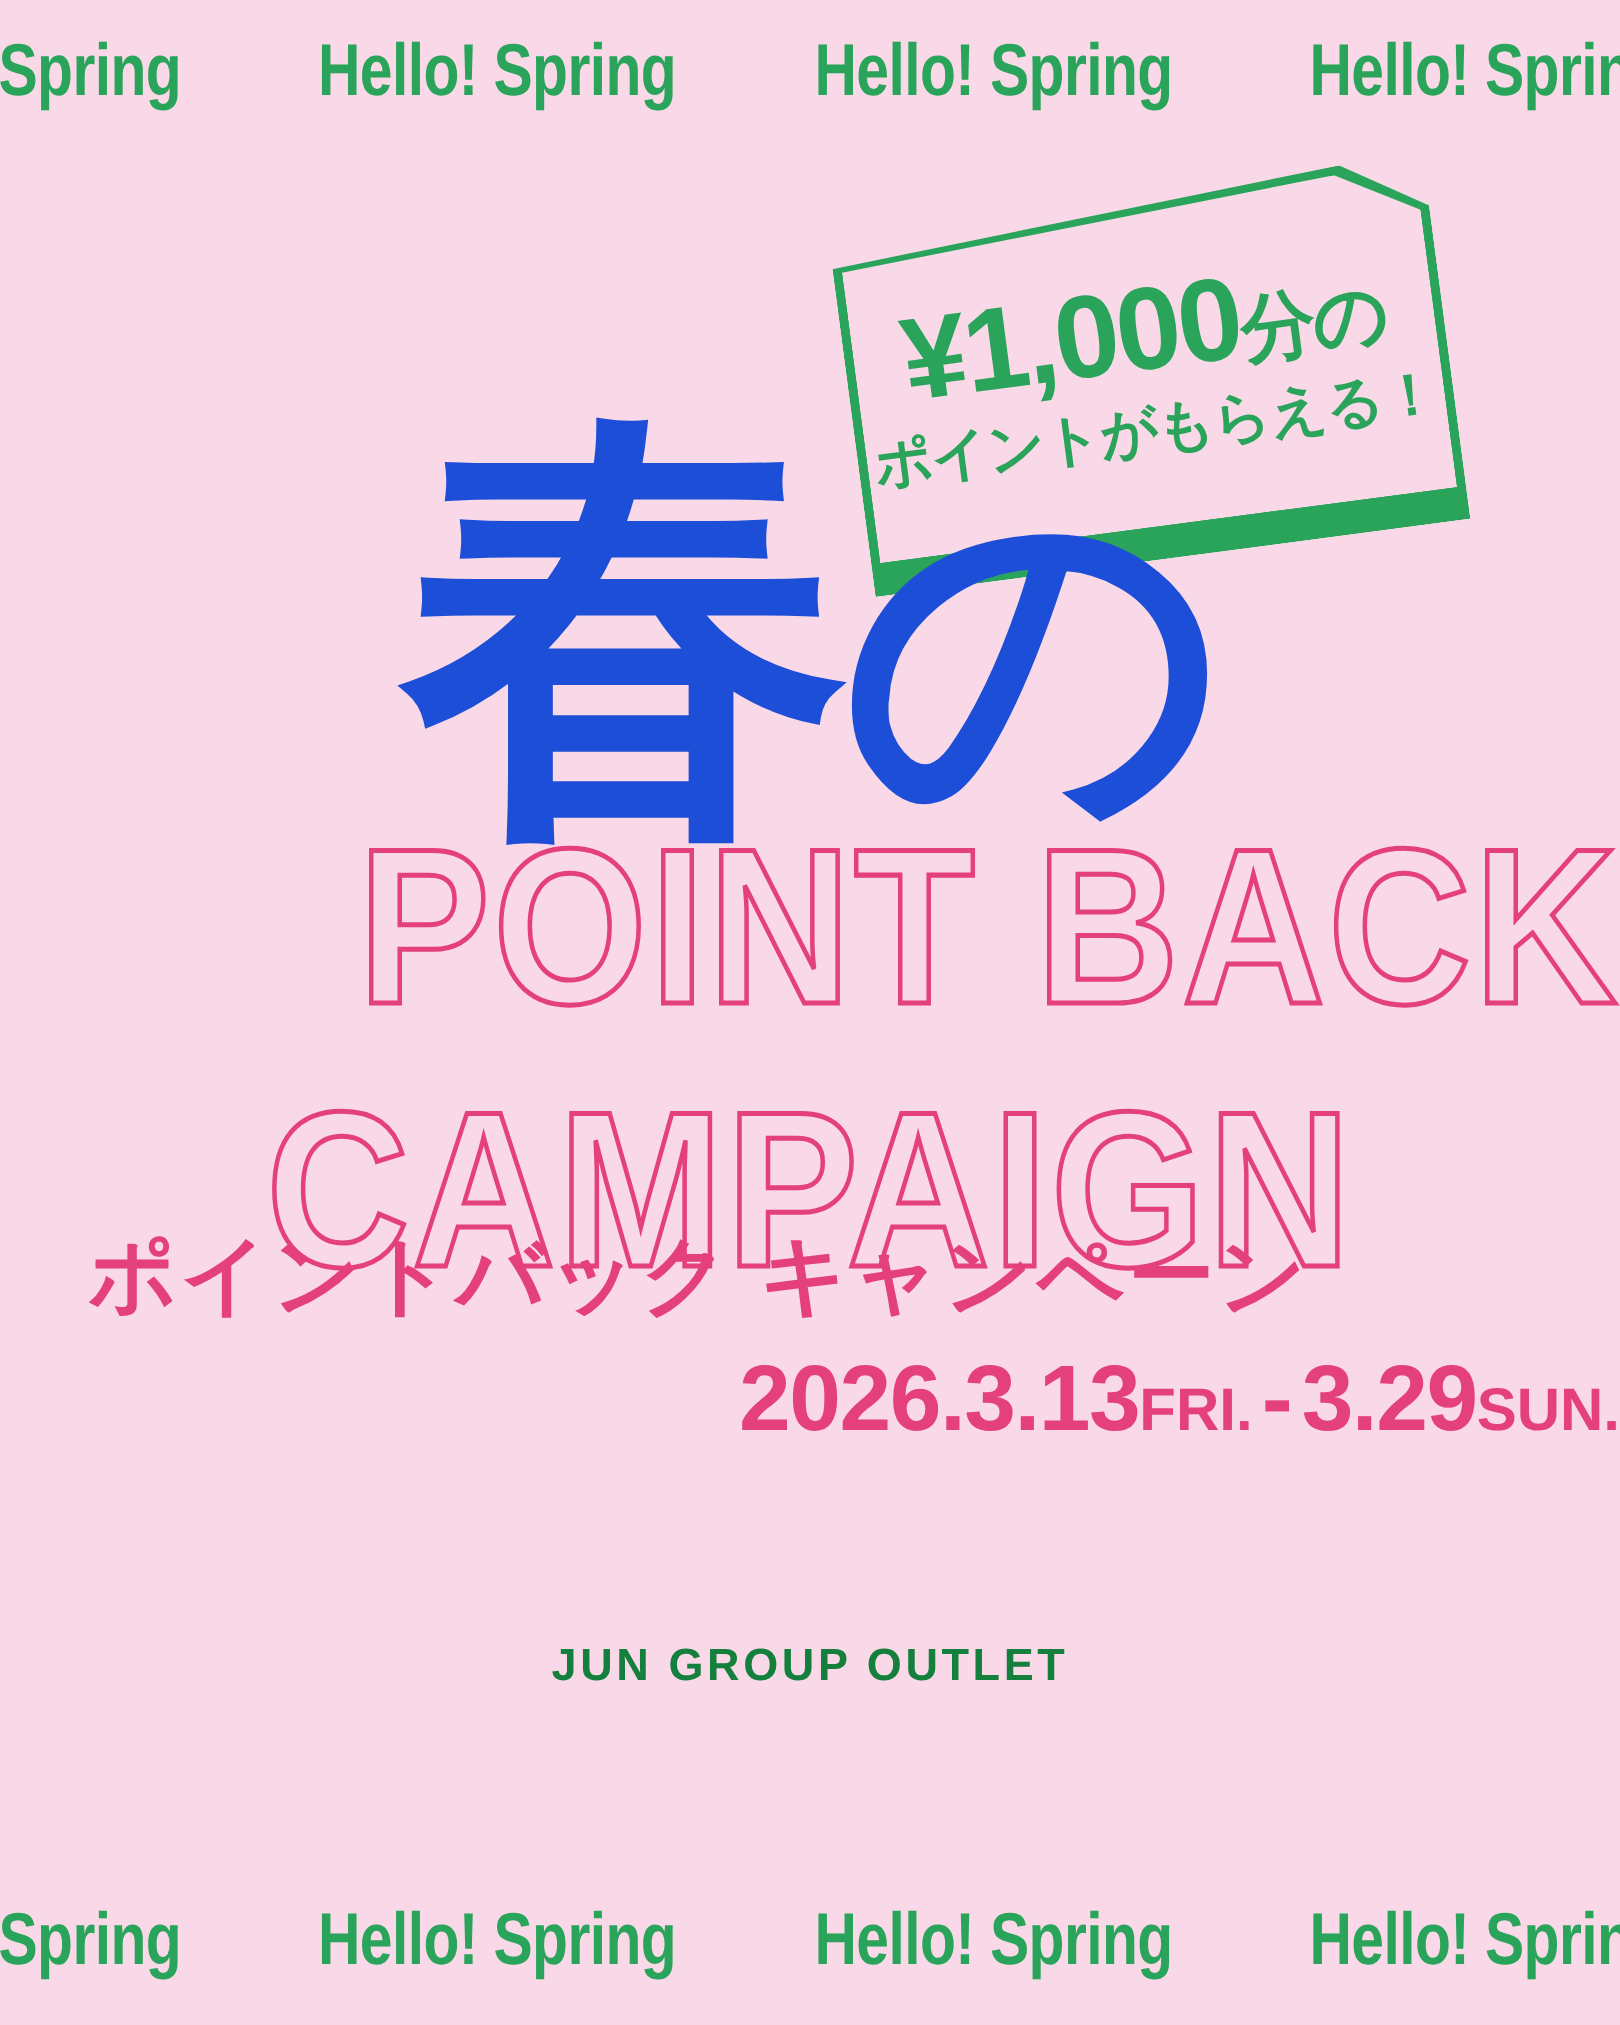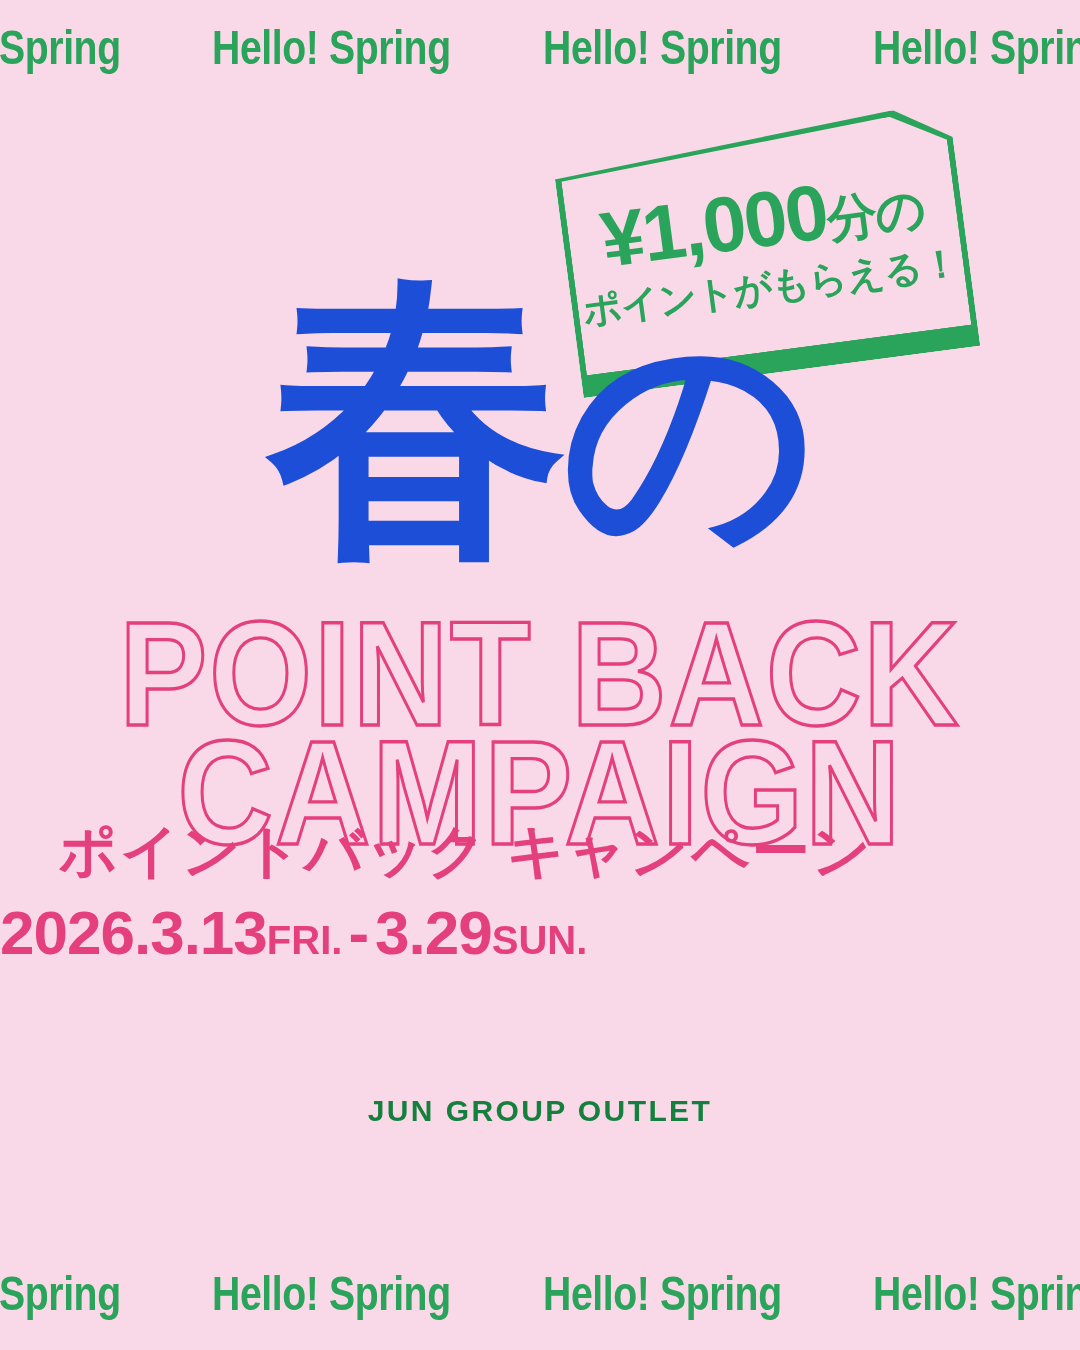--- a/index.html
+++ b/index.html
@@ -139,21 +139,21 @@
     font-weight: 800;
     line-height: 0.96;
     letter-spacing: 2px;
     color: transparent;
     -webkit-text-stroke: 3px #e5407e;
     text-stroke: 3px #e5407e;
     white-space: nowrap;
     transform: scaleY(1.12);
     transform-origin: center top;
   }
-  .ob-point { top: 604px; }
+  .ob-point { top: 548px; text-align: right; }
   .ob-camp  { top: 723px; }
 
   
   .katakana-sub {
     position: absolute;
     left: 0;
     top: 822px;
     width: 932px;
     text-align: center;
     color: #e5407e;
@@ -163,21 +163,21 @@
     line-height: 1;
     white-space: nowrap;
   }
 
   
   .date-line {
     position: absolute;
     left: 0;
     top: 902px;
     width: 1080px;
-    text-align: left;
+    text-align: right;
     color: #e5407e;
     line-height: 1;
     white-space: nowrap;
   }
   .date-main {
     font-size: 62px;
     font-weight: 800;
     letter-spacing: -1px;
   }
   .date-dow {

